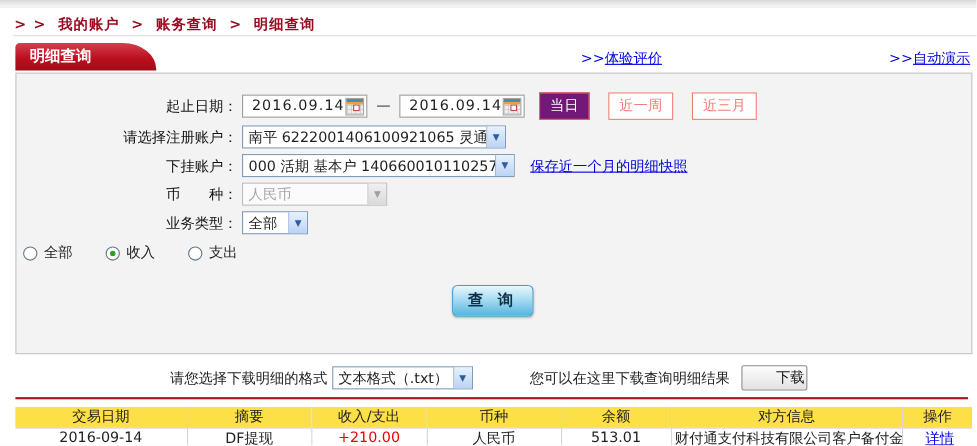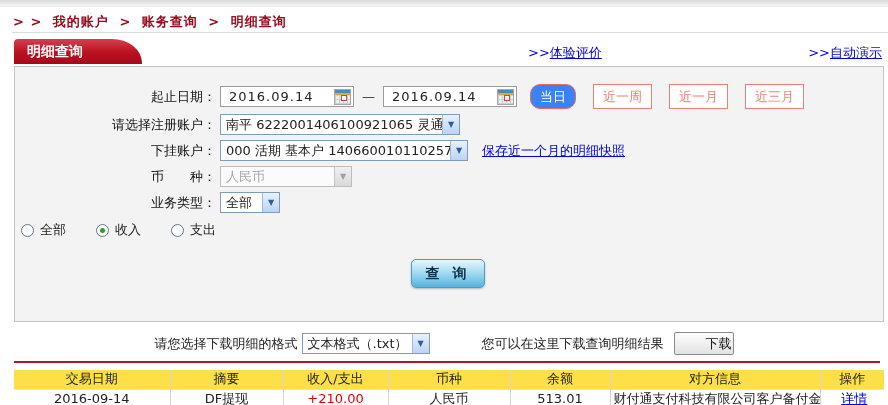--- a/index.html
+++ b/index.html
@@ -27,38 +27,38 @@
   .toplink .lbl { text-decoration:underline; }
 
   
   .panel { position:absolute; left:14px; top:66px; width:870px; height:256px;
     background:#f3f3f3; border:1px solid #c5c5c5; }
 
   .frow { position:absolute; left:0; right:0; display:flex; align-items:center; }
   .flabel { width:201px; text-align:right; flex:0 0 201px; color:#111; }
 
   
-  .datebox { display:flex; align-items:center; width:134px; height:21px; border:1px solid #9c9c9c;
+  .datebox { display:flex; align-items:center; width:114px; height:21px; border:1px solid #9c9c9c;
     background:#fff; margin-left:4px; padding:0 2px 0 8px;justify-content:flex-end; }
   .datebox .val { flex:1; font-size:13px; color:#222; letter-spacing:1px; }
   .cal { width:17px; height:16px; border:1px solid #a8a8a8; position:relative; flex:0 0 17px;
     background:
       repeating-linear-gradient(0deg, #cfcfcf 0 1px, transparent 1px 4px),
       repeating-linear-gradient(90deg, #cfcfcf 0 1px, transparent 1px 4px),
       #efefef; }
   .cal::before { content:""; position:absolute; left:0; right:0; top:0; height:5px;
     background:linear-gradient(180deg,#3f8fc0 0 60%, #e8a33d 60% 100%); }
   .cal::after { content:""; position:absolute; right:3px; bottom:3px; width:4px; height:4px;
     border:1px solid #cc4444; background:#fff; }
   .dash { margin:0 8px; color:#333; }
 
   
   .qbtn { height:25px; line-height:23px; padding:0 9px; margin-left:17px; border:1px solid #f07e76;
     color:#f07e76; background:#fff; cursor:pointer; white-space:nowrap; }
-  .qbtn.active { background:#3b82f6; color:#fff; border-color:#ef685f; margin-left:13px;border-radius:10px; }
+  .qbtn.active { background:#701a75; color:#fff; border-color:#ef685f; margin-left:13px; }
 
   
   .sel { display:flex; align-items:center; height:21px; border:1px solid #7f9db9; background:#fff;
     margin-left:4px; padding-left:5px; cursor:pointer; }
   .sel .txt { flex:1; white-space:nowrap; overflow:hidden; padding-right:6px; }
   .sel .arr { flex:0 0 17px; height:100%; display:flex; align-items:center; justify-content:center;
     background:linear-gradient(180deg,#e8f1fd,#bcd3f5); border-left:1px solid #9ebce0;
     color:#2c5d9e; font-size:8px; }
   .sel.disabled { border-color:#bdbdbd; background:#fbfbfb; cursor:default; }
   .sel.disabled .txt { color:#a6a6a6; }
@@ -130,21 +130,20 @@
         <span class="val">2016.09.14</span>
         <span class="cal"></span>
       </span>
       <span class="dash">—</span>
       <span class="datebox" style="margin-left:0;">
         <span class="val">2016.09.14</span>
         <span class="cal"></span>
       </span>
       <span class="qbtn active">当日</span>
       <span class="qbtn">近一周</span>
-      <span class="qbtn">近一月</span>
       <span class="qbtn">近三月</span>
     </div>
 
     <div class="frow" style="top:47px;">
       <span class="flabel">请选择注册账户：</span>
       <span class="sel" style="width:240px;">
         <span class="txt">南平 6222001406100921065 灵通卡</span>
         <span class="arr">▼</span>
       </span>
     </div>

